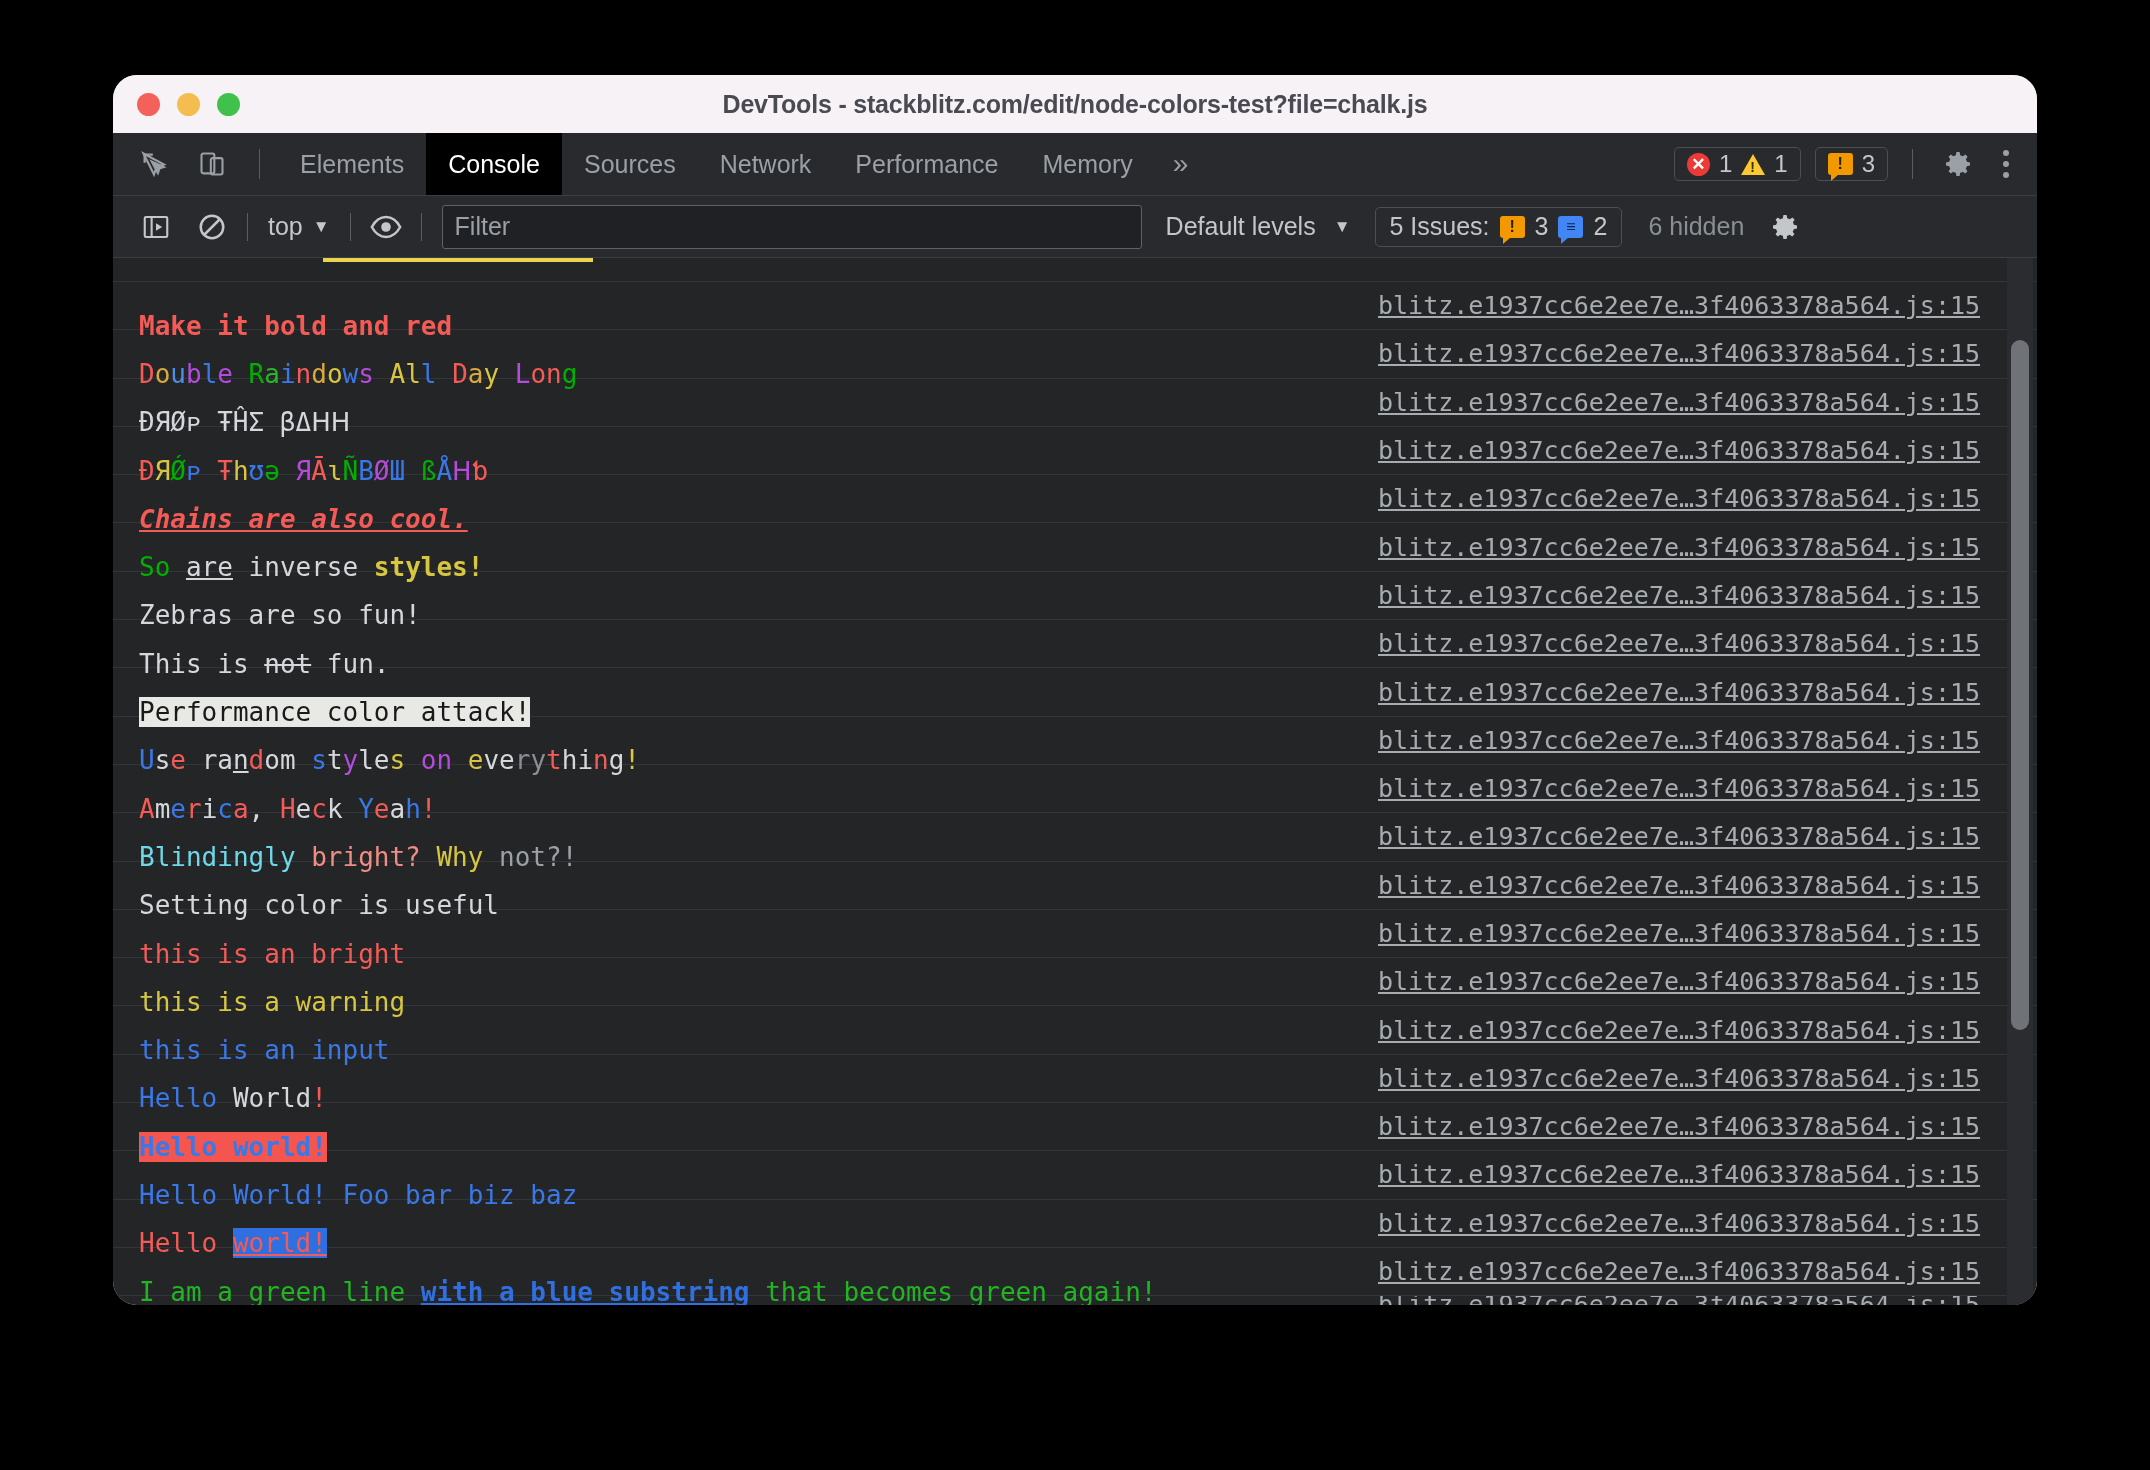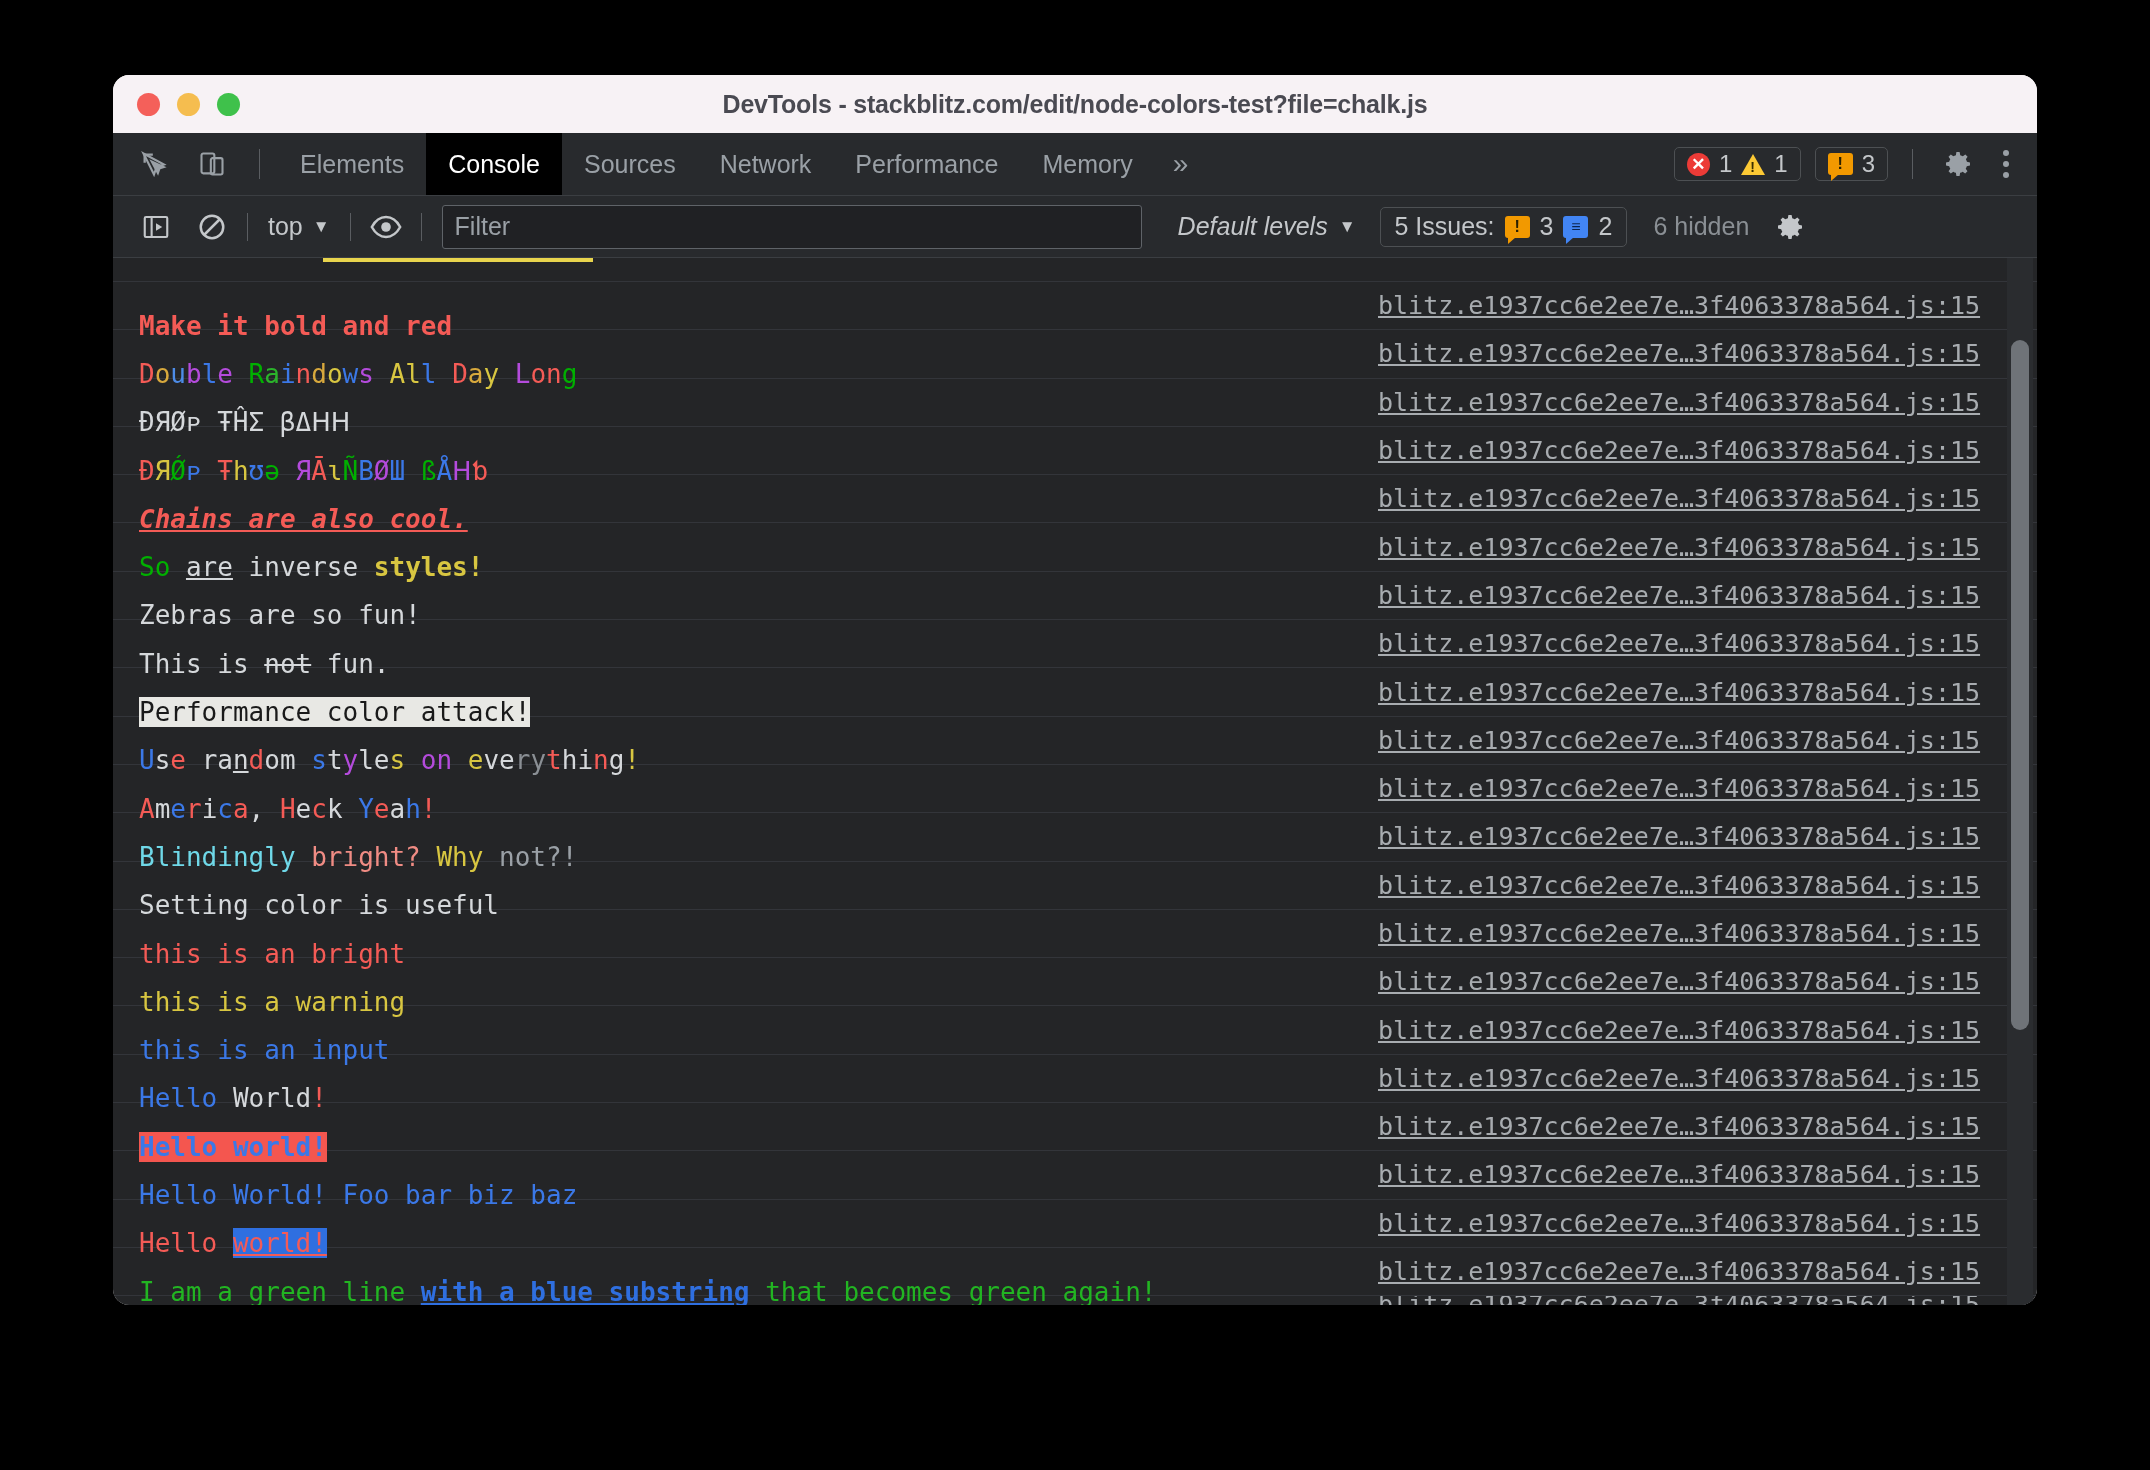--- a/index.html
+++ b/index.html
@@ -14,21 +14,21 @@
     font-family: "Liberation Sans", sans-serif;
   }
 
   
   #window {
     position: absolute;
     left: 113px;
     top: 75px;
     width: 1924px;
     height: 1230px;
-    border-radius: 16px;
+    border-radius: 24px;
     background: #e5e5e5;
     box-shadow: 0 0 70px 24px rgba(0,0,0,0.95), 0 0 140px 60px rgba(0,0,0,0.7);
     overflow: hidden;
     display: flex;
     flex-direction: column;
   }
 
   
   #titlebar {
     height: 58px;
@@ -211,24 +211,23 @@
     border-radius: 3px;
     color: #9aa0a6;
     font-size: 25px;
     padding: 0 12px;
     box-sizing: border-box;
     display: flex;
     align-items: center;
     margin-left: 6px;
   }
   .levels {
-    display: flex; align-items: center; gap: 11px;
+    display: flex; align-items: center; gap: 18px;
     font-size: 25px; color: #c4c7ca;
-    margin-left: 36px;
-    font-style: italic;
+    margin-left: 24px;
   }
   .issues-box {
     display: flex; align-items: center; gap: 10px;
     border: 1px solid #4d5053;
     border-radius: 5px;
     padding: 4px 14px;
     height: 40px;
     box-sizing: border-box;
     margin-left: 24px;
     font-size: 25px;

